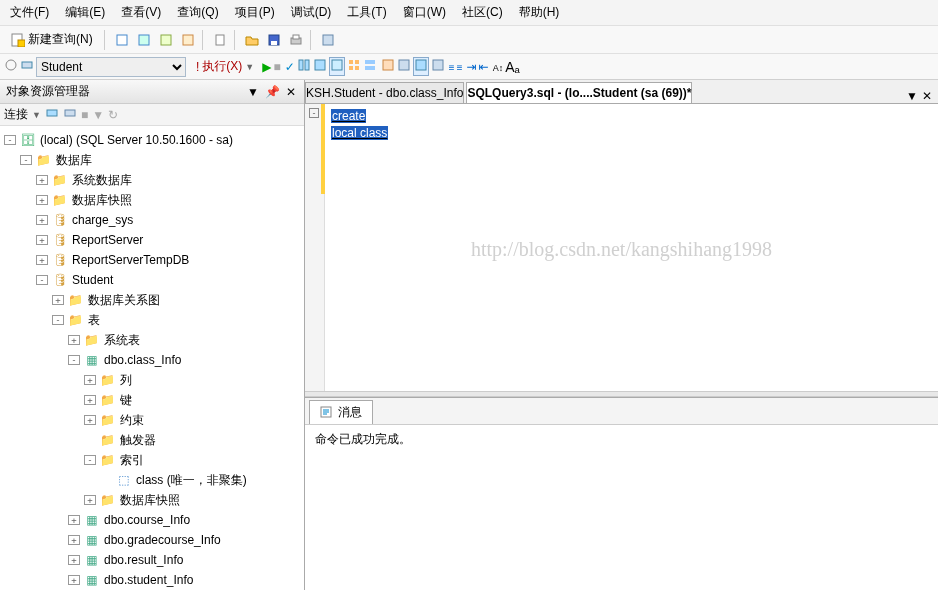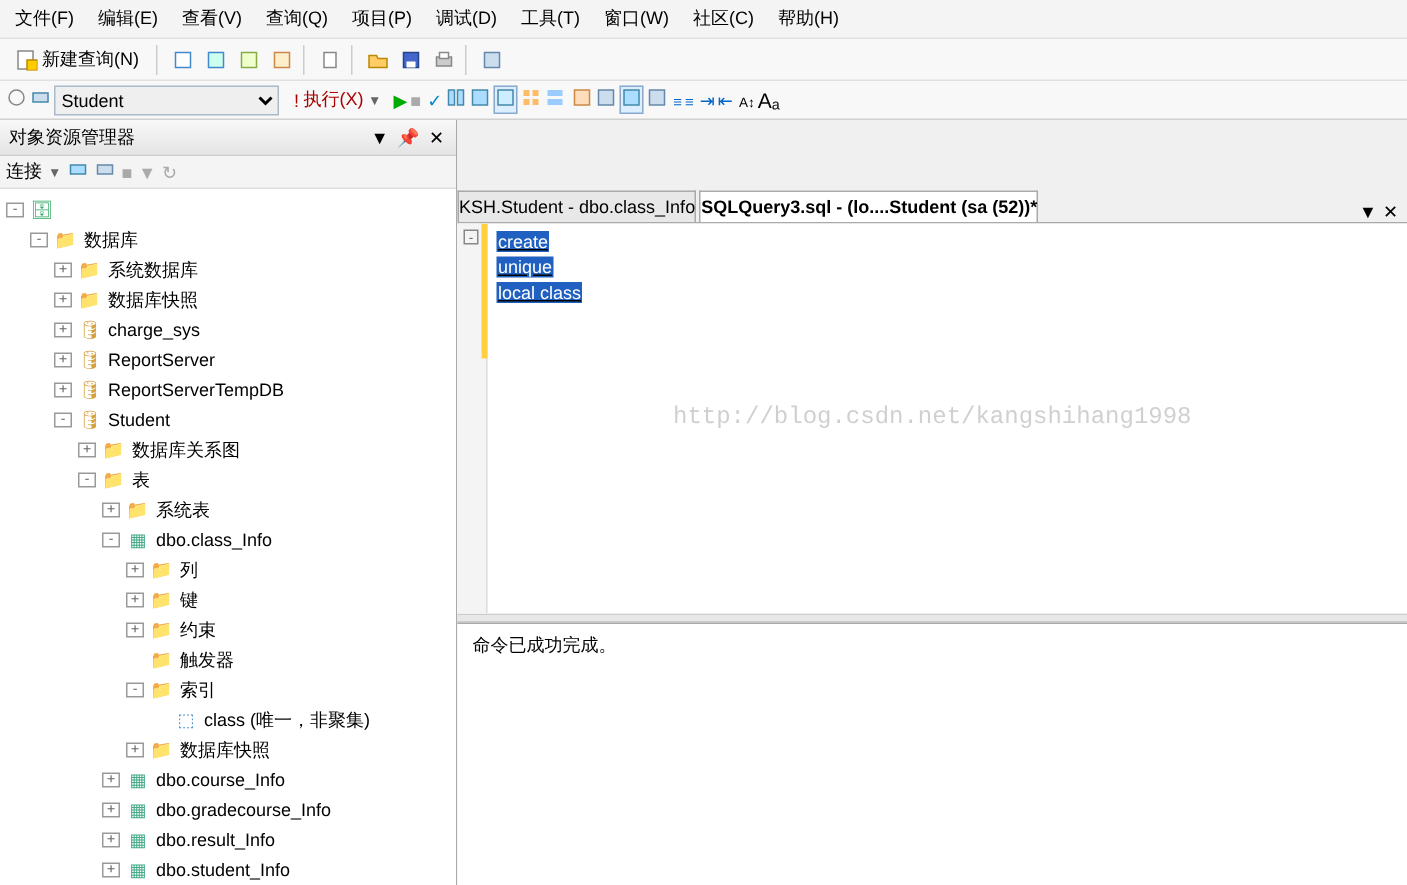--- a/index.html
+++ b/index.html
@@ -24,30 +24,30 @@
 .tree-row { display: flex; align-items: center; height: 20px; white-space: nowrap; cursor: pointer; }
 .tree-toggle { width: 12px; text-align: center; color: #666; font-family: monospace; border: 1px solid #999; height: 10px; line-height: 8px; font-size: 9px; margin-right: 4px; }
 .tree-toggle.none { border: none; }
 .tree-icon { width: 16px; height: 16px; margin-right: 4px; display: inline-flex; align-items: center; justify-content: center; }
 .folder-icon { color: #d4a040; }
 .db-icon { color: #d4a040; }
 .table-icon { color: #4a8; }
 .server-icon { color: #3a6; }
 .content { flex: 1; display: flex; flex-direction: column; background: #fff; }
 .tabs { display: flex; background: #f0f0f0; border-bottom: 1px solid #aaa; align-items: flex-end; padding-top: 2px; }
-.tab { padding: 3px 0; background: #e8e8e8; border: 1px solid #aaa; border-bottom: none; margin-right: 2px; cursor: pointer; font-size: 11px; display: flex; align-items: center; gap: 4px; margin-top: 45px; }
+.tab { padding: 3px 0; background: #e8e8e8; border: 1px solid #aaa; border-bottom: none; margin-right: 2px; cursor: pointer; font-size: 11px; display: flex; align-items: center; gap: 4px; }
 .tab.active { background: #fff; font-weight: bold; }
 .tab-close { display: flex; gap: 4px; margin-left: auto; padding: 0 6px; }
 .editor { flex: 1.2; background: #fff; position: relative; overflow: auto; }
 .editor-gutter { position: absolute; left: 0; top: 0; width: 20px; background: #f4f4f4; height: 100%; border-right: 1px solid #ddd; }
 .editor-content { padding: 4px 4px 4px 26px; font-family: "Courier New", monospace; font-size: 13px; line-height: 17px; text-decoration: underline; }
 .gutter-box { position: absolute; left: 4px; top: 4px; width: 10px; height: 10px; border: 1px solid #888; text-align: center; line-height: 8px; font-size: 9px; color: #666; cursor: pointer; }
 .yellow-bar { position: absolute; left: 16px; top: 0; width: 4px; height: 90px; background: #ffd040; }
 .hl { background: #2060c0; color: #fff; padding: 0 1px; }
-.watermark { position: absolute; left: 50%; top: 50%; transform: translate(-50%,-10px); font-family: Liberation Mono, monospace; color: #d0d0d0; font-size: 16px; pointer-events: none; }
+.watermark { position: absolute; left: 50%; top: 50%; transform: translate(-50%,-10px); font-family: Liberation Serif, serif; color: #d0d0d0; font-size: 20px; pointer-events: none; }
 .hsplit { height: 6px; background: #e8e8e8; border-top: 1px solid #ccc; border-bottom: 1px solid #ccc; cursor: row-resize; }
 .output { flex: 0.8; display: flex; flex-direction: column; border-top: 1px solid #aaa; }
 .output-tabs { display: flex; background: #f4f4f4; border-bottom: 1px solid #ccc; }
 .output-tab { padding: 3px 10px; background: #fff; border: 1px solid #aaa; border-bottom: none; margin: 2px 0 0 4px; display: flex; align-items: center; gap: 4px; font-size: 11px; }
 .output-body { flex: 1; background: #fff; padding: 6px 10px; overflow: auto; }
 .ic { display: inline-block; width: 14px; height: 14px; }
 svg { display: block; }
 </style>
 </head>
 <body>
@@ -231,20 +231,21 @@
               <rect x="2" y="4" width="10" height="6" fill="#cde" stroke="#68a"></rect>
             </svg></span></div>
       <div class="btn"><span style="color:#aaa">■</span></div>
       <div class="btn"><span style="color:#aaa">▼</span></div>
       <div class="btn"><span style="color:#aaa">↻</span></div>
     </div>
     <div class="tree">
       <div class="tree-row" style="padding-left:4px">
           <span class="tree-toggle">-</span>
           <span class="tree-icon server-icon">🗄</span>
+          <span>(local) (SQL Server 10.50.1600 - sa)</span>
         </div>
       <div class="tree-row" style="padding-left:20px">
           <span class="tree-toggle">-</span>
           <span class="tree-icon folder-icon">📁</span>
           <span>数据库</span>
         </div>
       <div class="tree-row" style="padding-left:36px">
           <span class="tree-toggle">+</span>
           <span class="tree-icon folder-icon">📁</span>
           <span>系统数据库</span>
@@ -351,42 +352,54 @@
         </div>
     </div>
   </div>
 
   <div class="content">
     <div class="tabs">
       <div class="tab">
           <span>KSH.Student - dbo.class_Info</span>
         </div>
       <div class="tab active">
-          <span>SQLQuery3.sql - (lo....Student (sa (52))*</span>
+          <span>SQLQuery3.sql - (lo....Student (sa (69))*</span>
         </div>
       <div class="tab-close">
         <span style="cursor:pointer">▼</span>
         <span style="cursor:pointer">✕</span>
       </div>
     </div>
 
     <div class="editor">
       <div class="editor-gutter">
         <div class="gutter-box">-</div>
         <div class="yellow-bar"></div>
       </div>
       <div class="editor-content">
         <div><span class="hl">create</span></div>
-        <div><span class="hl">unique</span></div>
         <div><span class="hl">local class</span></div>
       </div>
       <div class="watermark">http://blog.csdn.net/kangshihang1998</div>
     </div>
 
     <div class="hsplit"></div>
 
     <div class="output">
+      <div class="output-tabs">
+        <div class="output-tab">
+          <span class="ic">
+              <svg width="12" height="12">
+                <rect x="1" y="1" width="10" height="10" fill="#fff" stroke="#888"></rect>
+                <line x1="3" y1="4" x2="9" y2="4" stroke="#08c"></line>
+                <line x1="3" y1="6" x2="9" y2="6" stroke="#08c"></line>
+                <line x1="3" y1="8" x2="7" y2="8" stroke="#08c"></line>
+              </svg>
+            </span>
+          <span>消息</span>
+        </div>
+      </div>
       <div class="output-body">
         <span>命令已成功完成。</span>
       </div>
     </div>
   </div>
 </div>
 
 </body></html>

